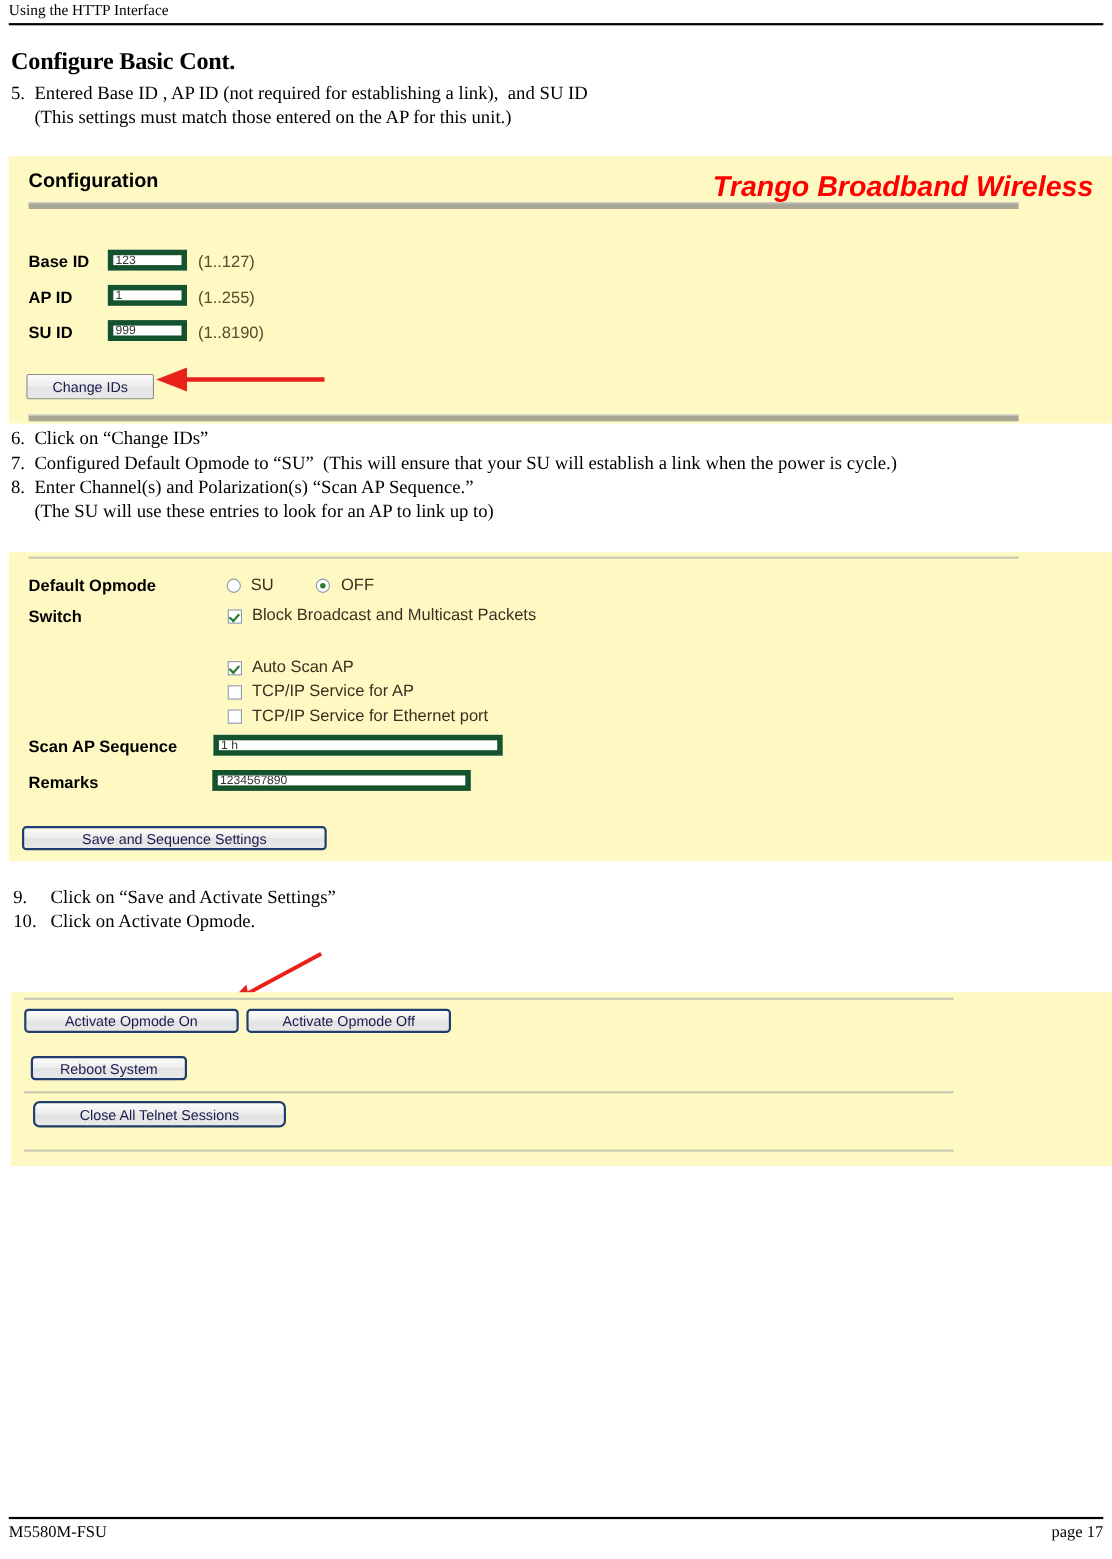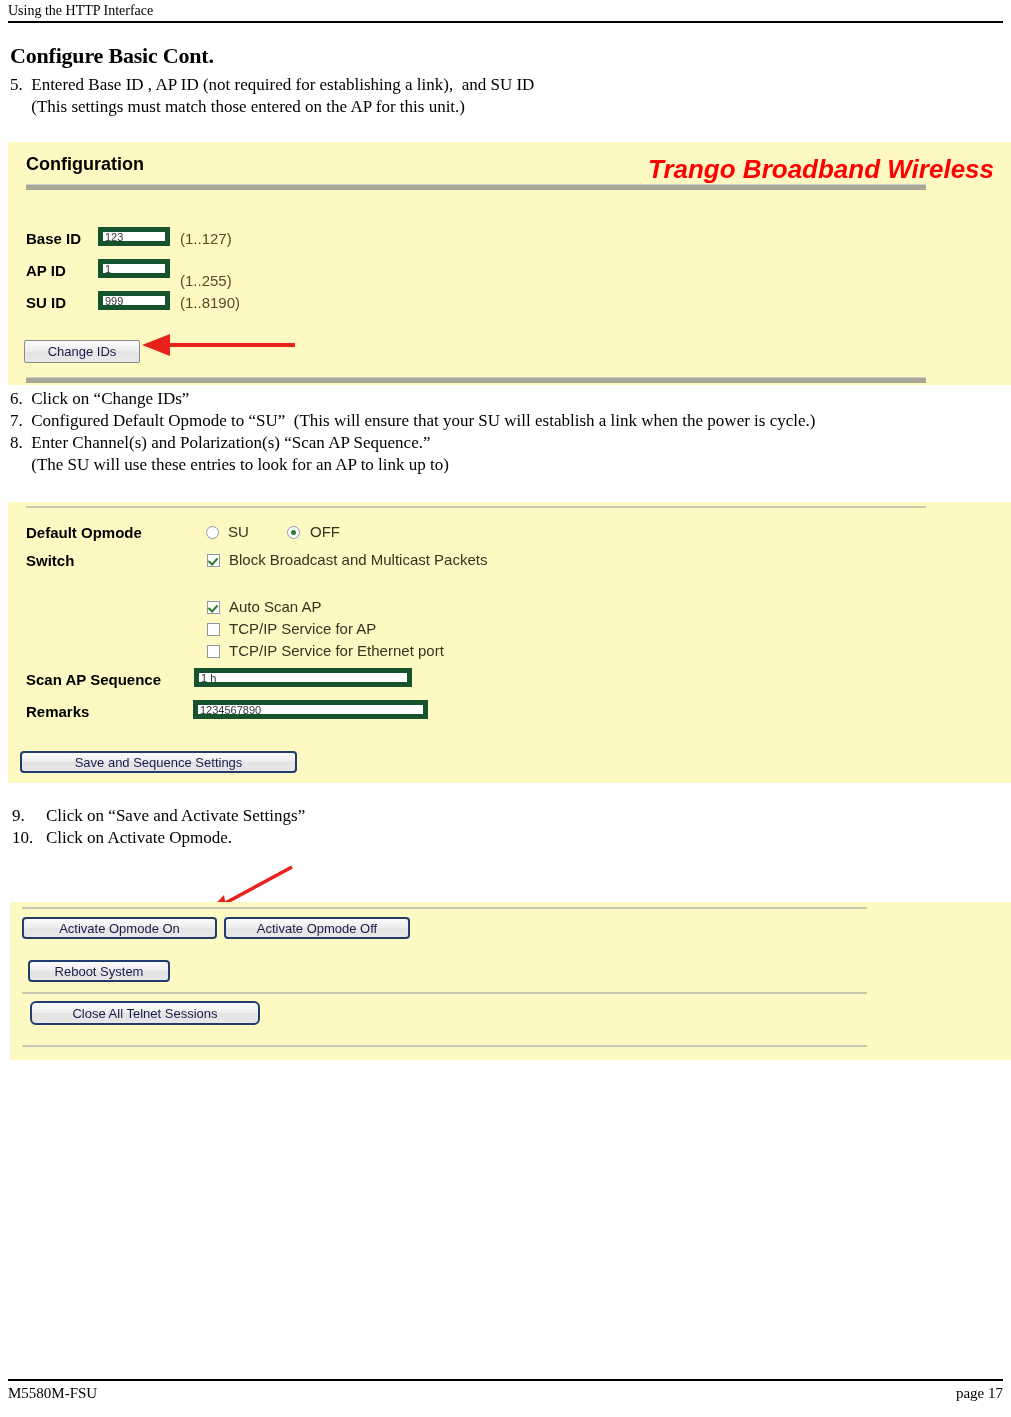--- a/index.html
+++ b/index.html
@@ -245,21 +245,21 @@
   <div class="cfg-brand">Trango Broadband Wireless</div>
 
   <div class="hr-thick" style="left:18px; top:42px; width:900px;"></div>
 
   <div class="fld-label" style="left:18px; top:88px;">Base ID</div>
   <input class="txtbox" style="left: 90px; top: 85px; width: 72px;" value="123">
   <div class="fld-range" style="left:172px; top:88px;">(1..127)</div>
 
   <div class="fld-label" style="left:18px; top:120px;">AP ID</div>
   <input class="txtbox" style="left: 90px; top: 117px; width: 72px;" value="1">
-  <div class="fld-range" style="left:172px; top:130px;">(1..255)</div>
+  <div class="fld-range" style="left:172px; top:120px;">(1..255)</div>
 
   <div class="fld-label" style="left:18px; top:152px;">SU ID</div>
   <input class="txtbox" style="left: 90px; top: 149px; width: 72px;" value="999">
   <div class="fld-range" style="left:172px; top:152px;">(1..8190)</div>
 
   <button class="btn" style="left:16px; top:198px; width:116px; height:23px;">Change IDs</button>
 
   <div class="hr-thick" style="left:18px; top:235px; width:900px;"></div>
 </div>
 
@@ -292,21 +292,21 @@
   <span class="cbox checked" style="left:199px; top:99px;"></span>
   <div class="opt-label" style="left:221px; top:96px;">Auto Scan AP</div>
 
   <span class="cbox" style="left:199px; top:121px;"></span>
   <div class="opt-label" style="left:221px; top:118px;">TCP/IP Service for AP</div>
 
   <span class="cbox" style="left:199px; top:143px;"></span>
   <div class="opt-label" style="left:221px; top:140px;">TCP/IP Service for Ethernet port</div>
 
   <div class="fld-label" style="left:18px; top:169px;">Scan AP Sequence</div>
-  <input class="txtbox" style="left: 186px; top: 166px; width: 218px;" value="1 h">
+  <input class="txtbox" style="left: 186px; top: 166px; width: 263px;" value="1 h">
 
   <div class="fld-label" style="left:18px; top:201px;">Remarks</div>
   <input class="txtbox" style="left: 185px; top: 198px; width: 235px;" value="1234567890">
 
   <button class="btn btn-focus" style="left:12px; top:249px; width:277px; height:22px;">Save and Sequence Settings</button>
 </div>
 
 <div class="para p-steps910">9.     Click on “Save and Activate Settings”
 10.   Click on Activate Opmode.</div>
 

